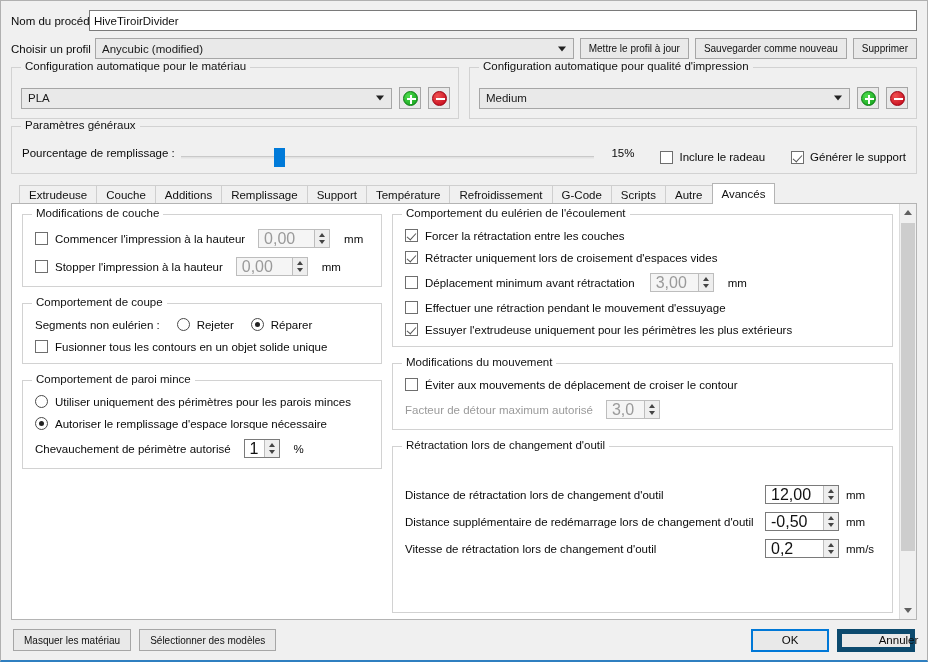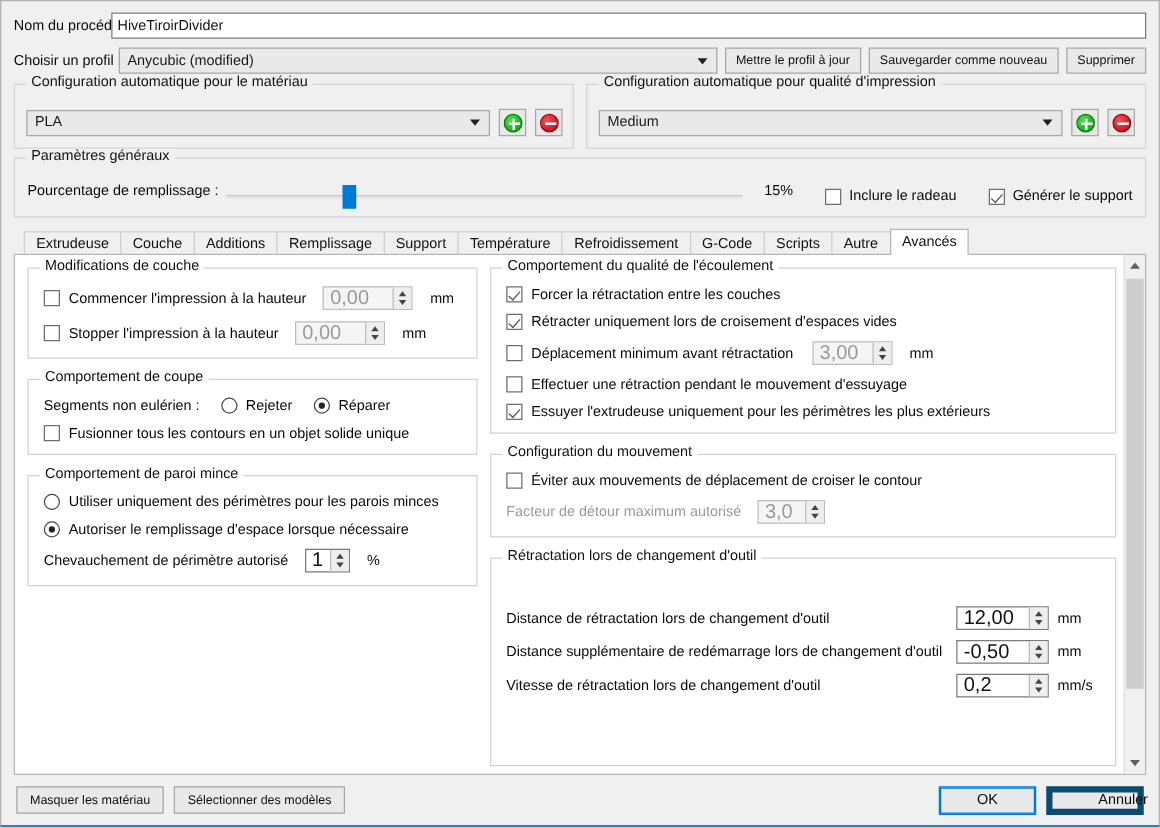--- a/index.html
+++ b/index.html
@@ -383,21 +383,21 @@
                 </span>
                 <span class="unit" style="margin-left:7px;">%</span>
               </div>
             </div>
           </div>
         </div>
 
         <div class="colR">
 
           <div class="group white">
-            <span class="gtitle">Comportement du qualité de l'écoulement</span>
+            <span class="gtitle">Comportement du eulérien de l'écoulement</span>
             <div class="grp-pad" id="flow-items">
                 <div class="ck-row">
                   <span class="cb checked"></span>
                   <span class="ck-label">Forcer la rétractation entre les couches</span>
                 </div>
                 <div class="ck-row">
                   <span class="cb checked"></span>
                   <span class="ck-label">Rétracter uniquement lors de croisement d'espaces vides</span>
                 </div>
                 <div class="ck-row">
@@ -417,21 +417,21 @@
                   <span class="ck-label">Effectuer une rétraction pendant le mouvement d'essuyage</span>
                 </div>
                 <div class="ck-row">
                   <span class="cb checked"></span>
                   <span class="ck-label">Essuyer l'extrudeuse uniquement pour les périmètres les plus extérieurs</span>
                 </div>
               </div>
           </div>
 
           <div class="group white">
-            <span class="gtitle">Configuration du mouvement</span>
+            <span class="gtitle">Modifications du mouvement</span>
             <div class="grp-pad">
               <div class="ck-row">
                 <span class="cb"></span>
                 <span class="ck-label">Éviter aux mouvements de déplacement de croiser le contour</span>
               </div>
               <div class="ck-row">
                 <span class="ck-label dis">Facteur de détour maximum autorisé</span>
                 <span class="spin dis" style="width:54px;margin-left:6px;">
                   <span>3,0</span>
                   <span class="btns">

